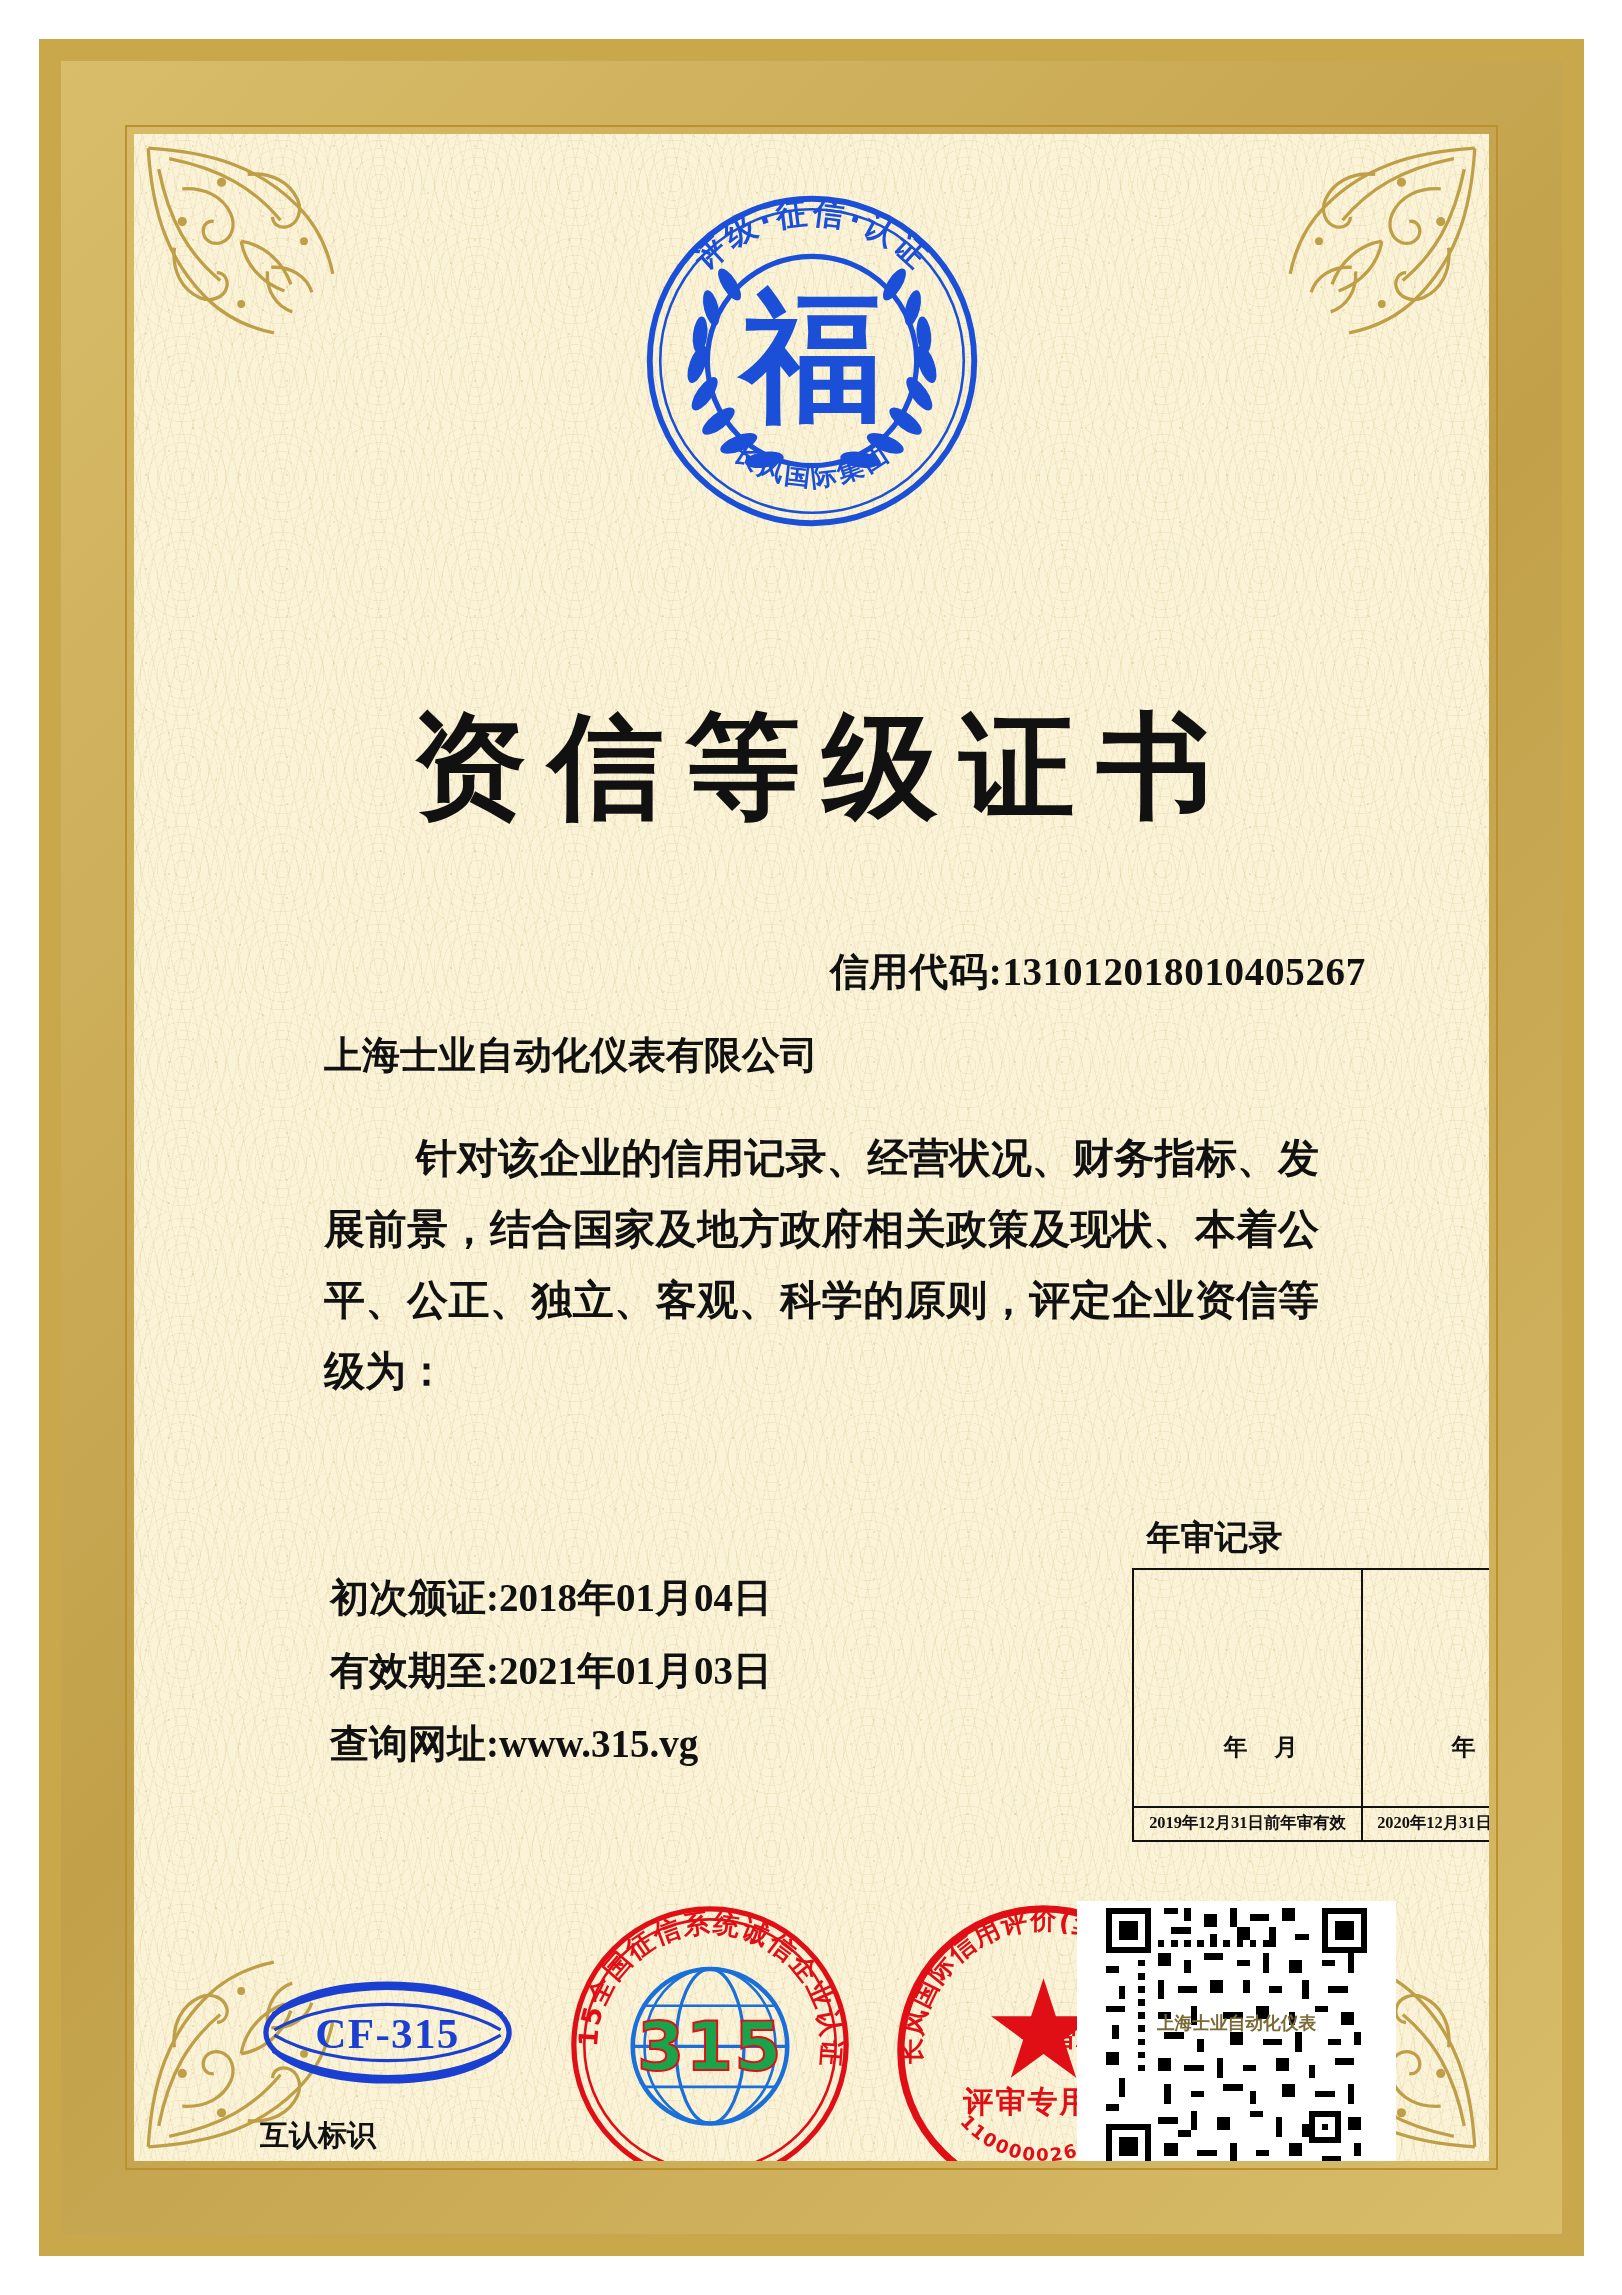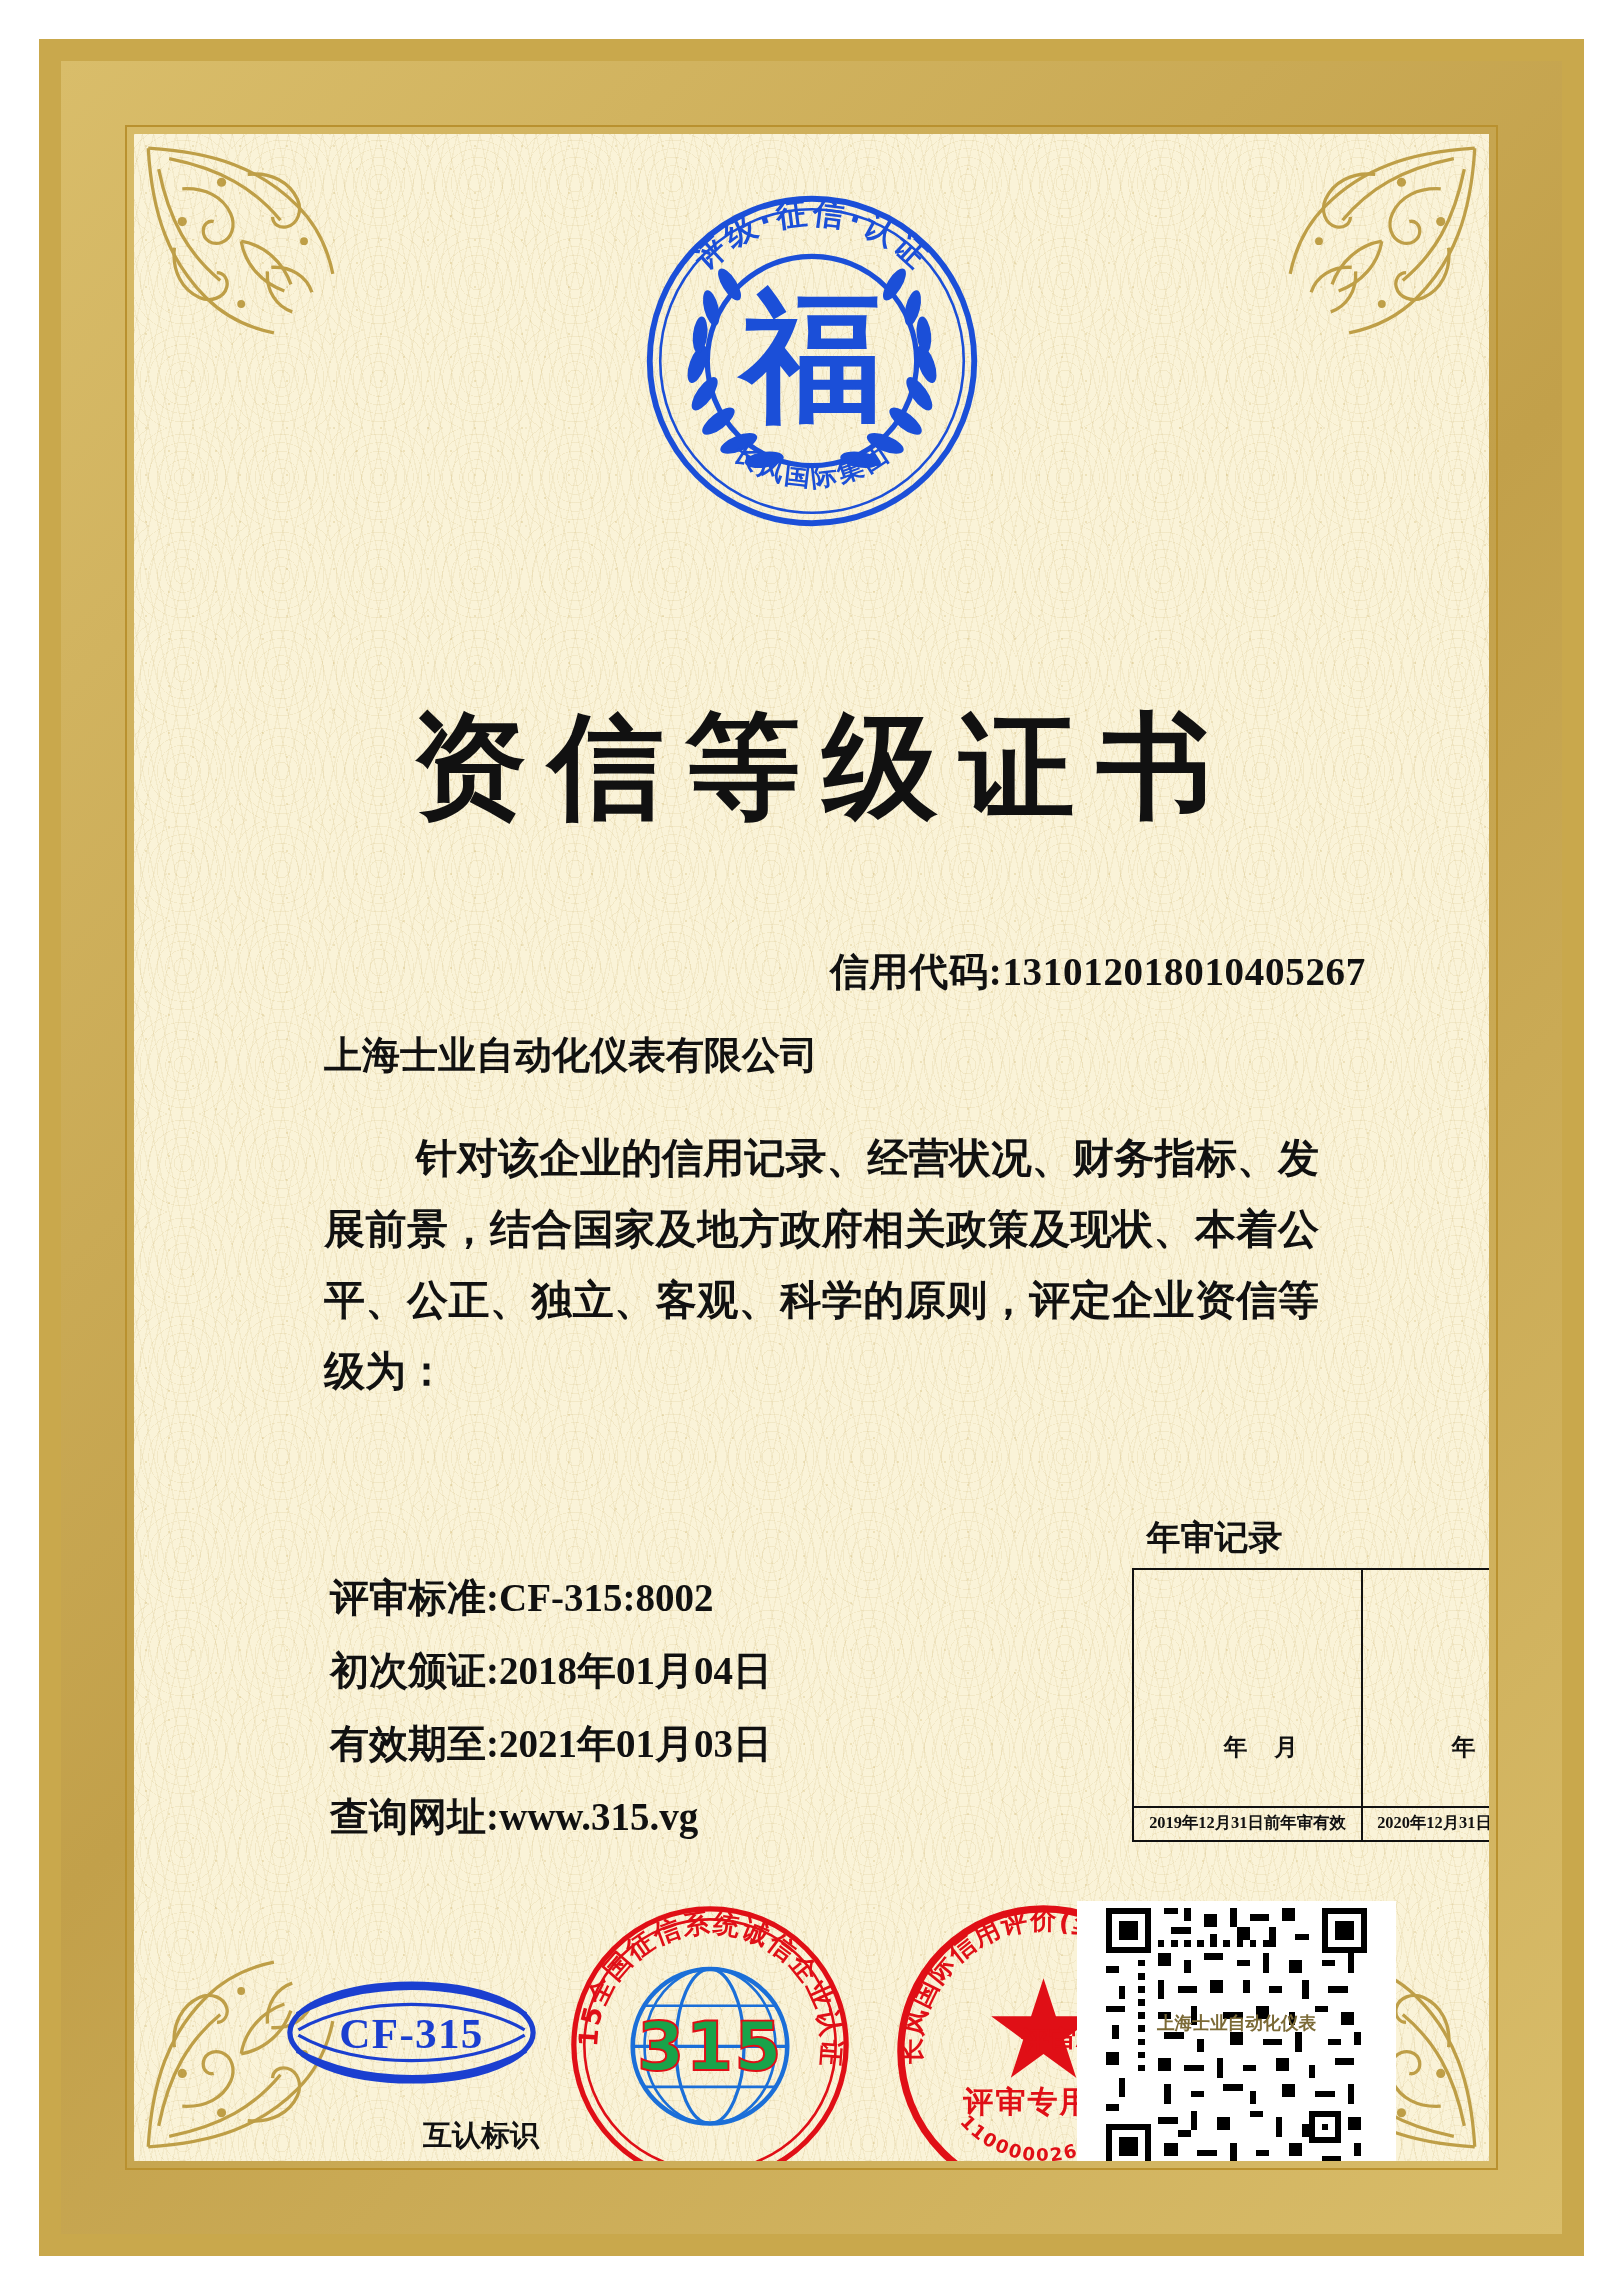--- a/index.html
+++ b/index.html
@@ -225,24 +225,24 @@
 
   
   .badges {
     position: absolute;
     left: 0; right: 0;
     top: 1741px;
     height: 393px;
   }
   .badge-cf {
     position: absolute;
-    left: 150px;
+    left: 126px;
     top: 92px;
     width: 255px;
-    text-align: right;
+    text-align: left;
   }
   .badge-cap {
     margin-top: 16px;
     font-family: "DejaVu Sans", sans-serif;
     font-weight: bold;
     font-size: 29px;
     color: #111111;
   }
   .badge-315 {
     position: absolute;
@@ -424,23 +424,20 @@
         <div class="title">资信等级证书</div>
 
         <div class="credit-code">信用代码:131012018010405267</div>
 
         <div class="company">上海士业自动化仪表有限公司</div>
 
         <div class="body-text"><span class="indent"></span><span>针对该企业的信用记录、经营状况、财务指标、发展前景，结合国家及地方政府相关政策及现状、本着公平、公正、独立、客观、科学的原则，评定企业资信等级为：</span></div>
 
 
         <div class="details">
-          <div>
-            <span>评审标准:</span><span>CF-315:8002</span>
-          </div>
           <div>
             <span>初次颁证:</span><span>2018年01月04日</span>
           </div>
           <div>
             <span>有效期至:</span><span>2021年01月03日</span>
           </div>
           <div>
             <span>查询网址:</span><span>www.315.vg</span>
           </div>
         </div>

